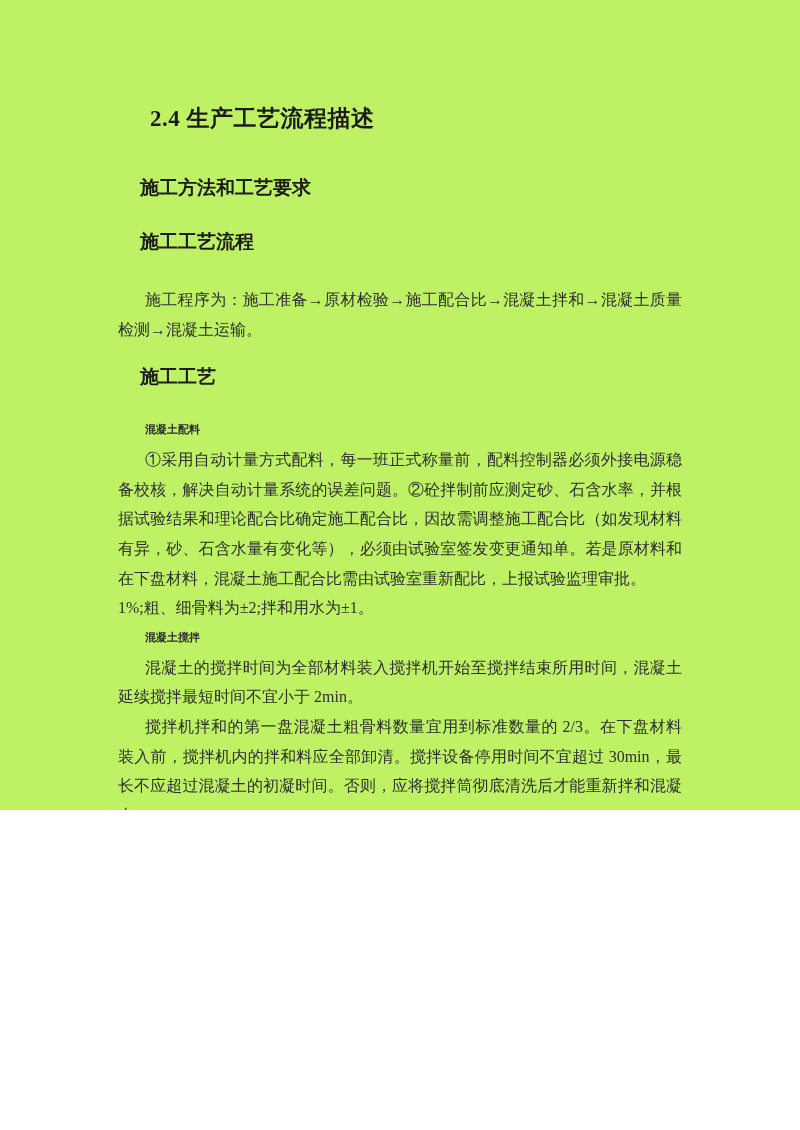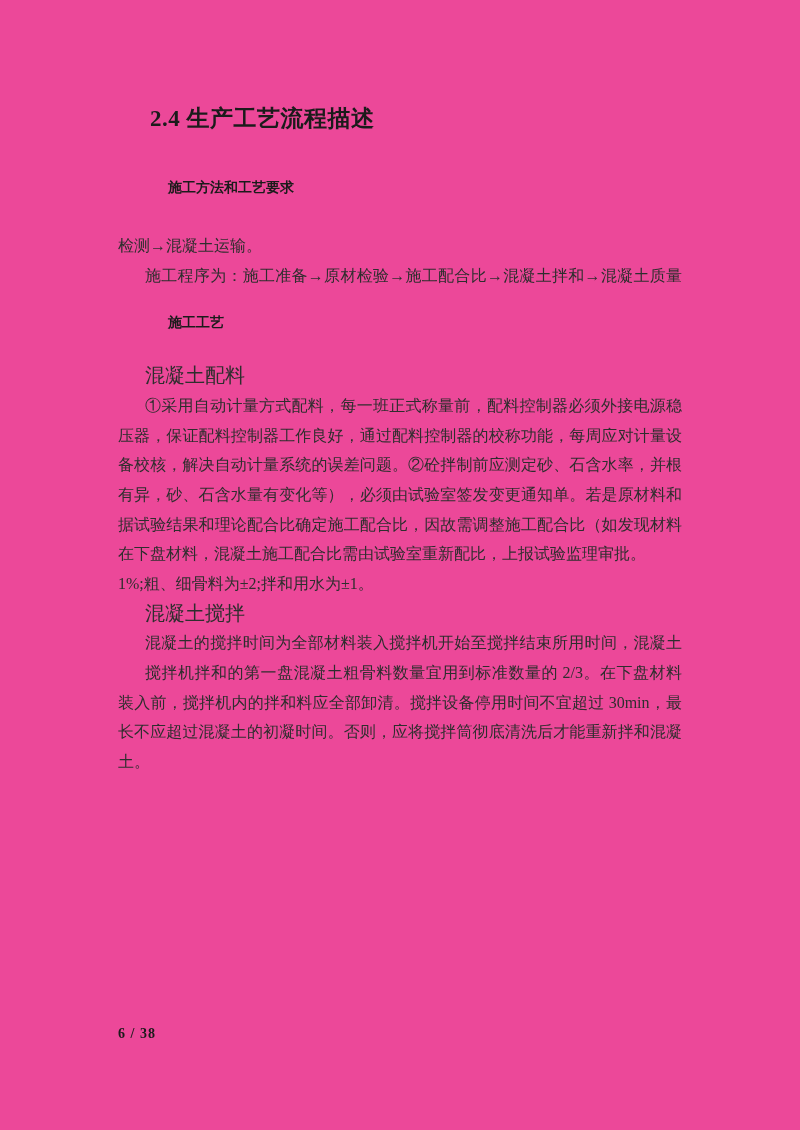--- a/index.html
+++ b/index.html
@@ -3,55 +3,56 @@
 <meta charset="utf-8">
 <style>
   html,body{margin:0;padding:0;}
   body{
     width:800px;height:1130px;
     background:#ffffff;
     font-family:"Liberation Serif","DejaVu Serif",serif;
   }
   .page{
     position:relative;
-    width:800px;height:1130px;
-    background:#ec4899;
+    width:800px;height:810px;
+    background:#bef264;
     color:#2b2b2b;
     overflow:hidden;
   }
   .content{
     position:absolute;
     left:118px;top:0;
     width:564px;
   }
   .doc-title{
     margin:104px 0 0 32px;
     font-size:23px;
     font-weight:bold;
     line-height:30px;
     color:#1b1b1b;
     letter-spacing:0.5px;
   }
   .h2{
-    margin-left:50px;
-    font-size:14px;
+    margin-left:22px;
+    font-size:19px;
     font-weight:bold;
     line-height:24px;
     color:#1b1b1b;
   }
   .h2-0{margin-top:42px;}
   .h2-1{margin-top:30px;}
   .h2-2{margin-top:21px;}
   .para{margin:0;}
   .para-0{margin-top:31px;}
   .subline{
-    font-size:20px;
+    font-size:11px;
     line-height:29.65px;
     padding-left:27px;
     color:#2e2e2e;
+    font-weight:bold;
   }
   .subline-0{margin-top:26px;}
   .line{
     font-size:16px;
     line-height:29.65px;
     color:#2e2e2e;
     text-align:justify;
     text-align-last:justify;
   }
   .line.first{padding-left:27px;}
@@ -66,40 +67,41 @@
   }
 </style>
 </head>
 <body>
 
 <div class="page">
   <div class="content">
     <div class="doc-title">2.4 生产工艺流程描述</div>
     <div id="doc-body">
         <div class="h2 h2-0">施工方法和工艺要求</div>
+        <div class="h2 h2-1">施工工艺流程</div>
         <div class="para para-0">
+          <div class="line first">施工程序为：施工准备→原材检验→施工配合比→混凝土拌和→混凝土质量</div>
           <div class="line last">检测→混凝土运输。</div>
-          <div class="line first">施工程序为：施工准备→原材检验→施工配合比→混凝土拌和→混凝土质量</div>
         </div>
         <div class="h2 h2-2">施工工艺</div>
         <div class="subline subline-0">混凝土配料</div>
         <div class="para para-1">
           <div class="line first">①采用自动计量方式配料，每一班正式称量前，配料控制器必须外接电源稳</div>
-          <div class="line">压器，保证配料控制器工作良好，通过配料控制器的校称功能，每周应对计量设</div>
           <div class="line">备校核，解决自动计量系统的误差问题。②砼拌制前应测定砂、石含水率，并根</div>
+          <div class="line">据试验结果和理论配合比确定施工配合比，因故需调整施工配合比（如发现材料</div>
           <div class="line">有异，砂、石含水量有变化等），必须由试验室签发变更通知单。若是原材料和</div>
-          <div class="line">据试验结果和理论配合比确定施工配合比，因故需调整施工配合比（如发现材料</div>
           <div class="line last">在下盘材料，混凝土施工配合比需由试验室重新配比，上报试验监理审批。</div>
         </div>
         <div class="para para-2">
           <div class="line last">1%;粗、细骨料为±2;拌和用水为±1。</div>
         </div>
         <div class="subline subline-1">混凝土搅拌</div>
         <div class="para para-4">
           <div class="line first">混凝土的搅拌时间为全部材料装入搅拌机开始至搅拌结束所用时间，混凝土</div>
+          <div class="line last">延续搅拌最短时间不宜小于 2min。</div>
         </div>
         <div class="para para-5">
           <div class="line first">搅拌机拌和的第一盘混凝土粗骨料数量宜用到标准数量的 2/3。在下盘材料</div>
           <div class="line">装入前，搅拌机内的拌和料应全部卸清。搅拌设备停用时间不宜超过 30min，最</div>
           <div class="line">长不应超过混凝土的初凝时间。否则，应将搅拌筒彻底清洗后才能重新拌和混凝</div>
           <div class="line last">土。</div>
         </div>
       </div>
   </div>
   <div class="footer">6 / 38</div>

